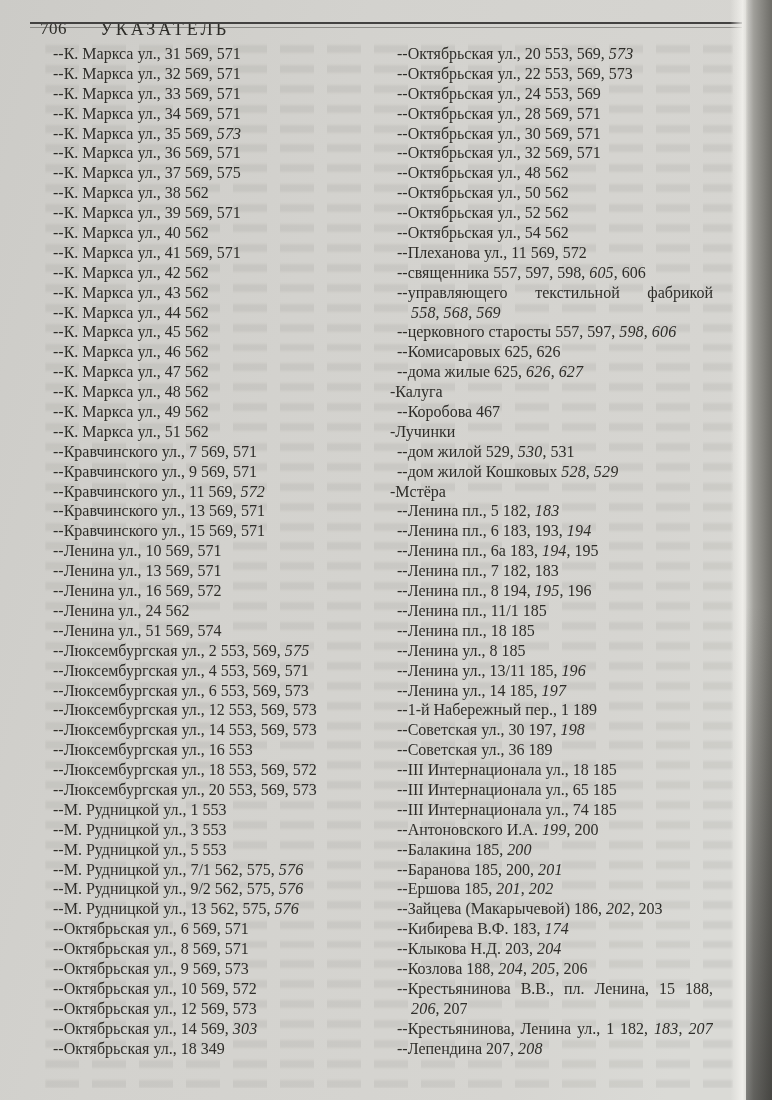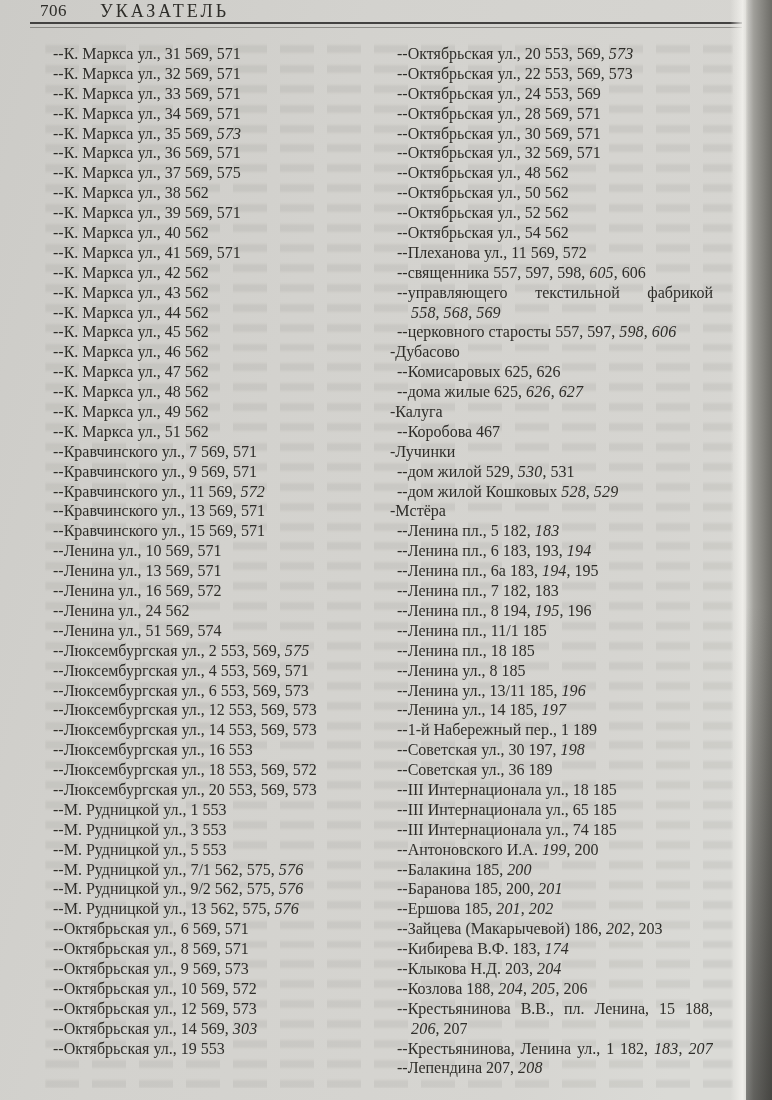--- a/index.html
+++ b/index.html
@@ -18,21 +18,21 @@
     background:repeating-linear-gradient(180deg,
       rgba(0,0,0,0) 0px,rgba(0,0,0,0) 5px,
       rgba(118,116,108,0.15) 5px,rgba(118,116,108,0.15) 13px,
       rgba(0,0,0,0) 13px,rgba(0,0,0,0) 19.9px);
     -webkit-mask-image:repeating-linear-gradient(90deg,#000 0 34px,transparent 34px 47px);
     mask-image:repeating-linear-gradient(90deg,#000 0 34px,transparent 34px 47px);
     filter:blur(1px);
     opacity:.75;
     pointer-events:none;
   }
-  header{position:absolute;top:1px;left:0;width:100%;height:20px;}
+  header{position:absolute;top:19px;left:0;width:100%;height:20px;}
   .pagenum{
     position:absolute;left:40px;top:0;
     font-size:17px;letter-spacing:.5px;
   }
   .title{
     position:absolute;left:100px;top:0;
     font-size:18px;letter-spacing:3px;
   }
   .rule{position:absolute;left:30px;width:712px;}
   .rule1{top:22px;height:2px;background:#434241;}
@@ -129,39 +129,38 @@
       <div class="entry">--М. Рудницкой ул., 5 553</div>
       <div class="entry">--М. Рудницкой ул., 7/1 562, 575, <i>576</i></div>
       <div class="entry">--М. Рудницкой ул., 9/2 562, 575, <i>576</i></div>
       <div class="entry">--М. Рудницкой ул., 13 562, 575, <i>576</i></div>
       <div class="entry">--Октябрьская ул., 6 569, 571</div>
       <div class="entry">--Октябрьская ул., 8 569, 571</div>
       <div class="entry">--Октябрьская ул., 9 569, 573</div>
       <div class="entry">--Октябрьская ул., 10 569, 572</div>
       <div class="entry">--Октябрьская ул., 12 569, 573</div>
       <div class="entry">--Октябрьская ул., 14 569, <i>303</i></div>
-      <div class="entry">--Октябрьская ул., 19 553</div>
+      <div class="entry">--Октябрьская ул., 18 349</div>
     </div>
   <div class="col col-right" id="col-right">
       <div class="entry">--Октябрьская ул., 20 553, 569, <i>573</i></div>
       <div class="entry">--Октябрьская ул., 22 553, 569, 573</div>
       <div class="entry">--Октябрьская ул., 24 553, 569</div>
       <div class="entry">--Октябрьская ул., 28 569, 571</div>
       <div class="entry">--Октябрьская ул., 30 569, 571</div>
       <div class="entry">--Октябрьская ул., 32 569, 571</div>
       <div class="entry">--Октябрьская ул., 48 562</div>
       <div class="entry">--Октябрьская ул., 50 562</div>
       <div class="entry">--Октябрьская ул., 52 562</div>
       <div class="entry">--Октябрьская ул., 54 562</div>
       <div class="entry">--Плеханова ул., 11 569, 572</div>
       <div class="entry">--священника 557, 597, 598, <i>605</i>, 606</div>
       <div class="entry just">--управляющего текстильной фабрикой</div>
       <div class="entry cont"><i>558</i>, <i>568</i>, <i>569</i></div>
       <div class="entry">--церковного старосты 557, 597, <i>598</i>, <i>606</i></div>
-      <div class="entry lvl1">-Дубасово</div>
       <div class="entry">--Комисаровых 625, 626</div>
       <div class="entry">--дома жилые 625, <i>626</i>, <i>627</i></div>
       <div class="entry lvl1">-Калуга</div>
       <div class="entry">--Коробова 467</div>
       <div class="entry lvl1">-Лучинки</div>
       <div class="entry">--дом жилой 529, <i>530</i>, 531</div>
       <div class="entry">--дом жилой Кошковых <i>528</i>, <i>529</i></div>
       <div class="entry lvl1">-Мстёра</div>
       <div class="entry">--Ленина пл., 5 182, <i>183</i></div>
       <div class="entry">--Ленина пл., 6 183, 193, <i>194</i></div>

